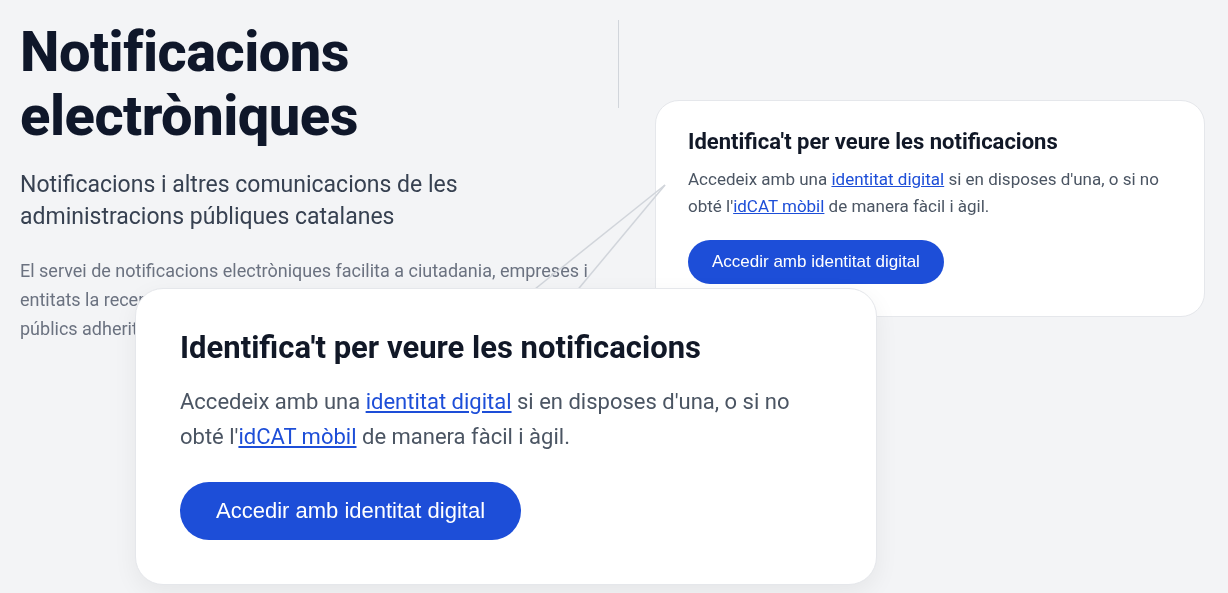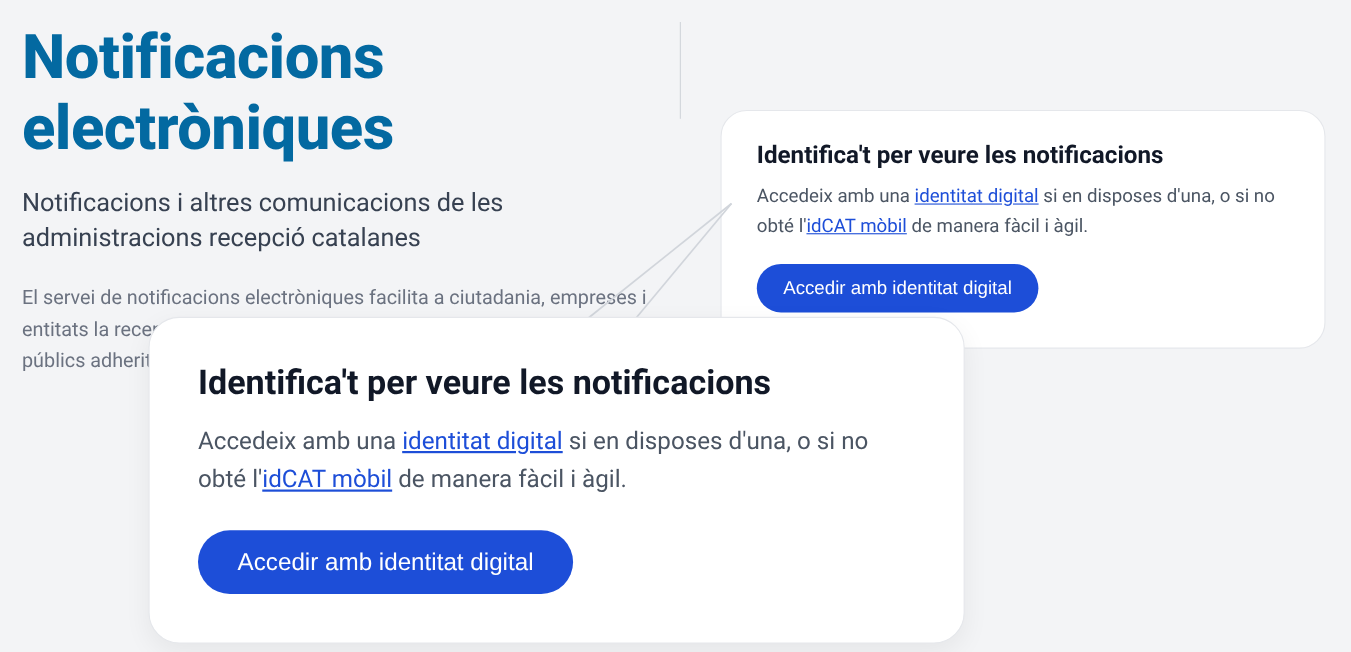--- a/index.html
+++ b/index.html
@@ -21,21 +21,21 @@
       position: relative;
       height: 100%;
     }
     .left-col {
       width: 590px;
       padding-right: 20px;
     }
     .page-title {
       font-size: 56px;
       font-weight: 800;
-      color: #0369a1;
+      color: #0f172a;
       line-height: 1.15;
       margin-bottom: 20px;
       letter-spacing: -0.5px;
     }
     .subtitle {
       font-size: 23px;
       font-weight: 400;
       color: #374151;
       line-height: 1.4;
       margin-bottom: 24px;
@@ -142,21 +142,21 @@
       fill: none;
       pointer-events: none;
     }
   </style>
 </head>
 <body>
 
 <div class="container">
   <div class="left-col">
     <h1 class="page-title">Notificacions electròniques</h1>
-    <p class="subtitle">Notificacions i altres comunicacions de les administracions recepció catalanes</p>
+    <p class="subtitle">Notificacions i altres comunicacions de les administracions públiques catalanes</p>
     <p class="description">El servei de notificacions electròniques facilita a ciutadania, empreses i entitats la recepció de comunicacions i notificacions dels organismes públics adherits.</p>
   </div>
 
   <div class="divider"></div>
 
   <div class="right-col">
     <div class="card card-small">
       <h2 class="card-title">Identifica't per veure les notificacions</h2>
       <p class="card-desc">
         <span>Accedeix amb una </span><a class="card-link">identitat digital</a><span> si en disposes d'una, o si no obté l'</span><a class="card-link">idCAT mòbil</a><span> de manera fàcil i àgil.</span>

